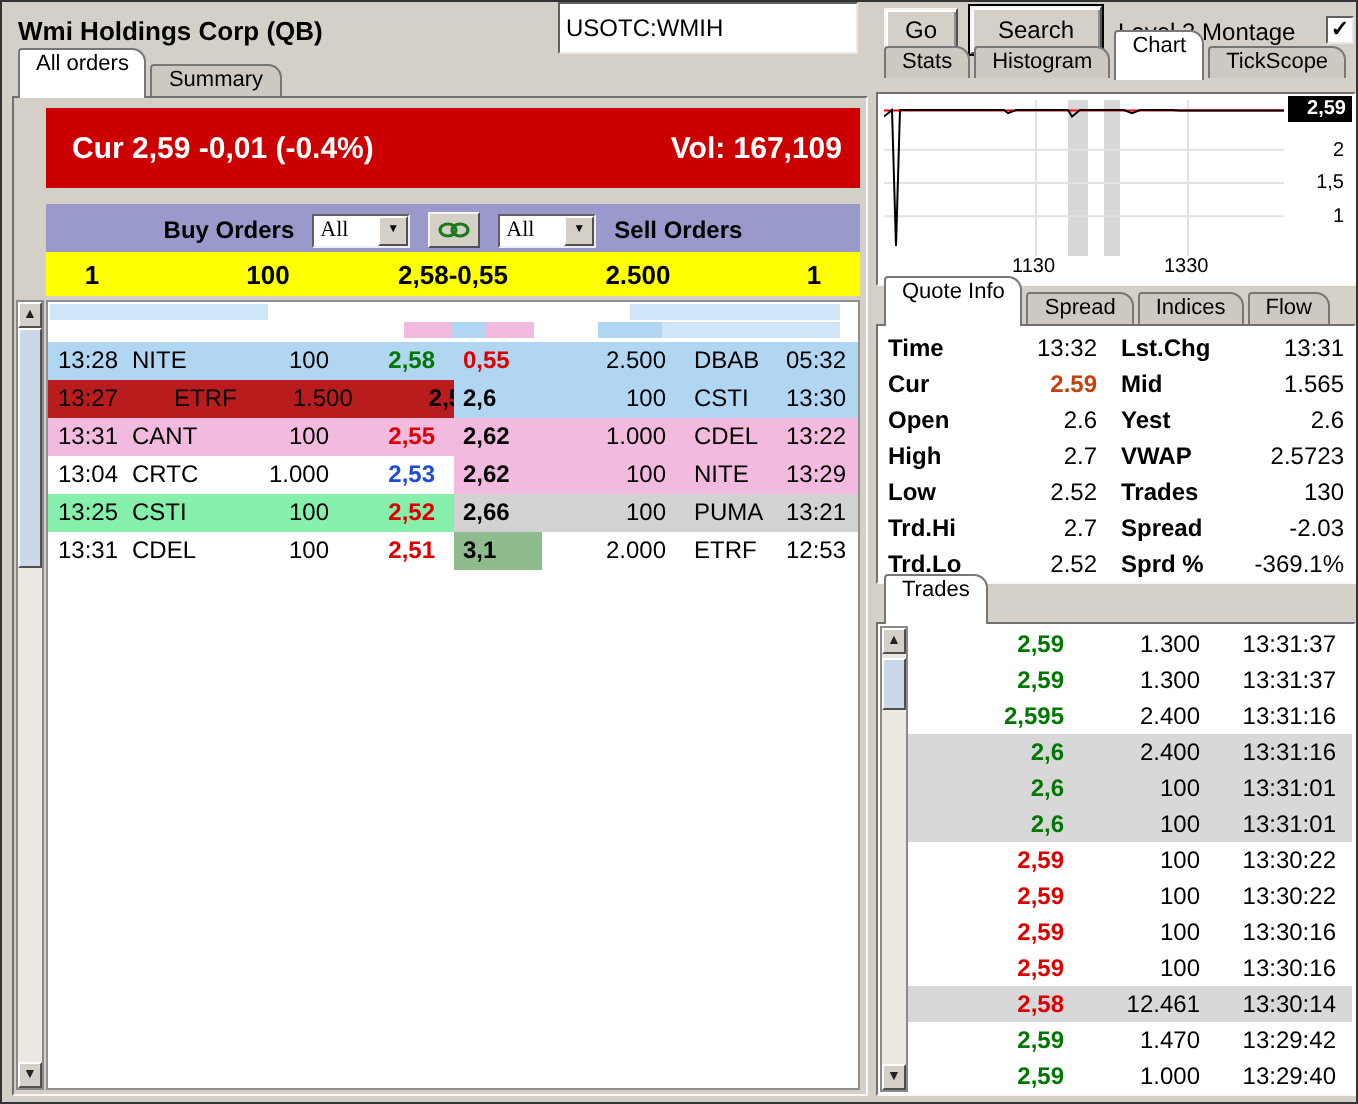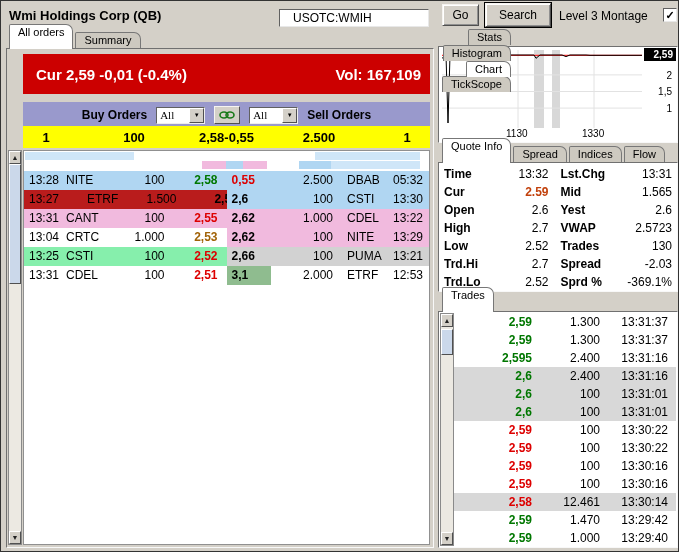--- a/index.html
+++ b/index.html
@@ -2,37 +2,37 @@
 <html><head>
 <meta charset="utf-8">
 <style>
 *{box-sizing:border-box;margin:0;padding:0;cursor:default;}
 body{background:#888;}
 #app{position:relative;width:679px;height:552px;background:#d4d0c8;border:1px solid #333;
      font-family:"Liberation Sans",sans-serif;font-size:12px;color:#000;overflow:hidden;}
 
 
 .title{position:absolute;left:8px;top:7px;font-size:13px;font-weight:bold;}
-.symfield{position:absolute;left:278px;top:8px;width:150px;height:18px;background:#fff;
-  border:1px solid;border-color:#606060 #e8e8e8 #e8e8e8 #606060;font-family:inherit;font-size:12px;padding:0 13px;}
+.symfield{position:absolute;left:278px;top:0;width:150px;height:26px;background:#fff;
+  border:1px solid;border-color:#606060 #e8e8e8 #e8e8e8 #606060;font-family:inherit;font-size:12px;padding:0 3px;}
 .btn{position:absolute;background:#d4d0c8;border:1px solid;border-color:#f6f4f0 #505050 #505050 #f6f4f0;
   box-shadow:inset 1px 1px 0 #fff,inset -1px -1px 0 #909090;font-family:inherit;font-size:12px;}
 #go-btn{left:441px;top:3px;width:37px;height:22px;}
 #search-btn{left:484px;top:2px;width:66px;height:24px;box-shadow:0 0 0 1px #000,inset 1px 1px 0 #fff,inset -1px -1px 0 #909090;}
 .lvl-label{position:absolute;left:558px;top:8px;}
 .chk{position:absolute;left:662px;top:7px;width:14px;height:14px;background:#fff;text-align:center;
   border:1px solid;border-color:#606060 #e8e8e8 #e8e8e8 #606060;font-size:11px;line-height:12px;font-weight:bold;}
 
 
 .tabs{position:absolute;height:17px;display:flex;align-items:flex-end;z-index:4;}
 .tab{height:16px;line-height:15px;padding:0 8px;background:#cdc9c0;border:1px solid #777;border-bottom:none;
   border-top-right-radius:7px;border-top-left-radius:2px;font-size:11px;margin-right:2px;white-space:nowrap;}
 .tab.active{background:#fff;height:25px;margin-bottom:-1px;position:relative;}
 #left-tabs{left:8px;top:30px;}
-#right-tabs{left:441px;top:28px;flex-direction:column;}
+#right-tabs{left:441px;top:21px;}
 #info-tabs{left:441px;top:144px;}
 #trades-tabs{left:441px;top:293px;}
 
 
 .panel{position:absolute;background:#fff;border:1px solid;border-color:#707070 #f8f8f8 #f8f8f8 #707070;}
 #left-panel{left:5px;top:47px;width:428px;height:500px;background:#d4d0c8;}
 #chart-panel{left:437px;top:45px;width:240px;height:97px;}
 #quote-panel{left:437px;top:161px;width:240px;height:130px;}
 #trades-panel{left:437px;top:310px;width:240px;height:237px;}
 
@@ -214,21 +214,21 @@
               <div class="bc c-ssize">1.000</div>
               <div class="bc c-smm">CDEL</div>
               <div class="bc c-stime">13:22</div>
             </div>
           </div>
           <div class="brow">
             <div class="bhalf" style="background: rgb(255, 255, 255);">
               <div class="bc c-time">13:04</div>
               <div class="bc c-mm">CRTC</div>
               <div class="bc c-size">1.000</div>
-              <div class="bc c-price" style="color: #a16207;">2,53</div>
+              <div class="bc c-price" style="color: #1d4ed8;">2,53</div>
             </div>
             <div class="bhalf" style="background: rgb(241, 186, 222);">
               <div class="bc c-sprice" style="color: rgb(0, 0, 0);">2,62</div>
               <div class="bc c-ssize">100</div>
               <div class="bc c-smm">NITE</div>
               <div class="bc c-stime">13:29</div>
             </div>
           </div>
           <div class="brow">
             <div class="bhalf" style="background: #86efac; justify-content: space-between;">

